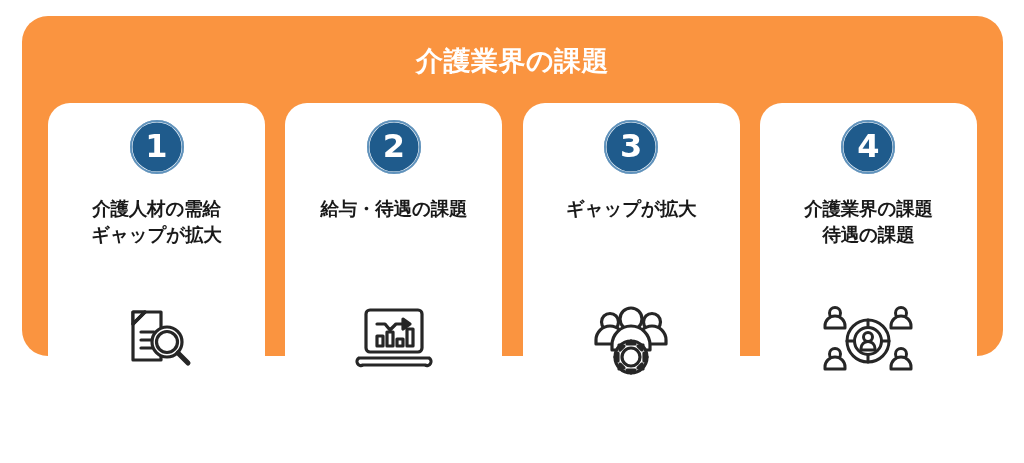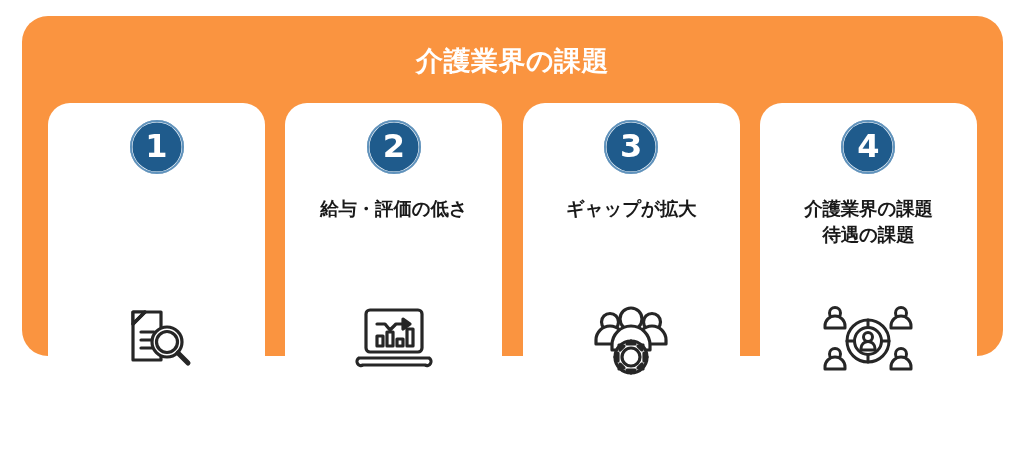--- a/index.html
+++ b/index.html
@@ -120,41 +120,45 @@
   <div id="panel-title">介護業界の課題</div>
 
   <div id="cards">
 
     <div class="card">
       <div class="badge">
         <span class="ring"></span>
         <span class="ring-outer"></span>
         <span class="num">1</span>
       </div>
+      <div class="card-label">
+        <div>介護人材の需給</div>
+        <div>ギャップが拡大</div>
+      </div>
       <div class="card-icon">
         <svg width="86" height="86" viewBox="0 0 86 86" fill="none" stroke="#262626" stroke-width="3.2" stroke-linecap="round" stroke-linejoin="round">
           <path d="M19 18 h28 l0 0 v48 h-28 z" fill="#fff"></path>
           <path d="M19 18 h12 l-12 12 z" fill="#fff"></path>
           <path d="M31 18 l-12 12"></path>
           <path d="M27 38 h13 M27 46 h13 M27 54 h13"></path>
           <circle cx="53" cy="48" r="15" fill="#fff"></circle>
           <circle cx="53" cy="48" r="10.5"></circle>
           <path d="M64 59 l10 10" stroke-width="5"></path>
         </svg>
       </div>
     </div>
 
     <div class="card">
       <div class="badge">
         <span class="ring"></span>
         <span class="ring-outer"></span>
         <span class="num">2</span>
       </div>
       <div class="card-label">
-        <div>給与・評価の低さ</div>
+        <div>給与・待遇の課題</div>
         <div></div>
       </div>
       <div class="card-icon">
         <svg width="90" height="80" viewBox="0 0 90 80" fill="none" stroke="#262626" stroke-width="3.2" stroke-linecap="round" stroke-linejoin="round">
           <rect x="17" y="10" width="56" height="42" rx="4" fill="#fff"></rect>
           <path d="M28 24 h8 l5 6 l6 -6 h12"></path>
           <path d="M54 19 l7 5 l-7 5 z" fill="#262626"></path>
           <path d="M28 46 v-10 h6 v10 z"></path>
           <path d="M38 46 v-14 h6 v14 z"></path>
           <path d="M48 46 v-7 h6 v7 z"></path>

